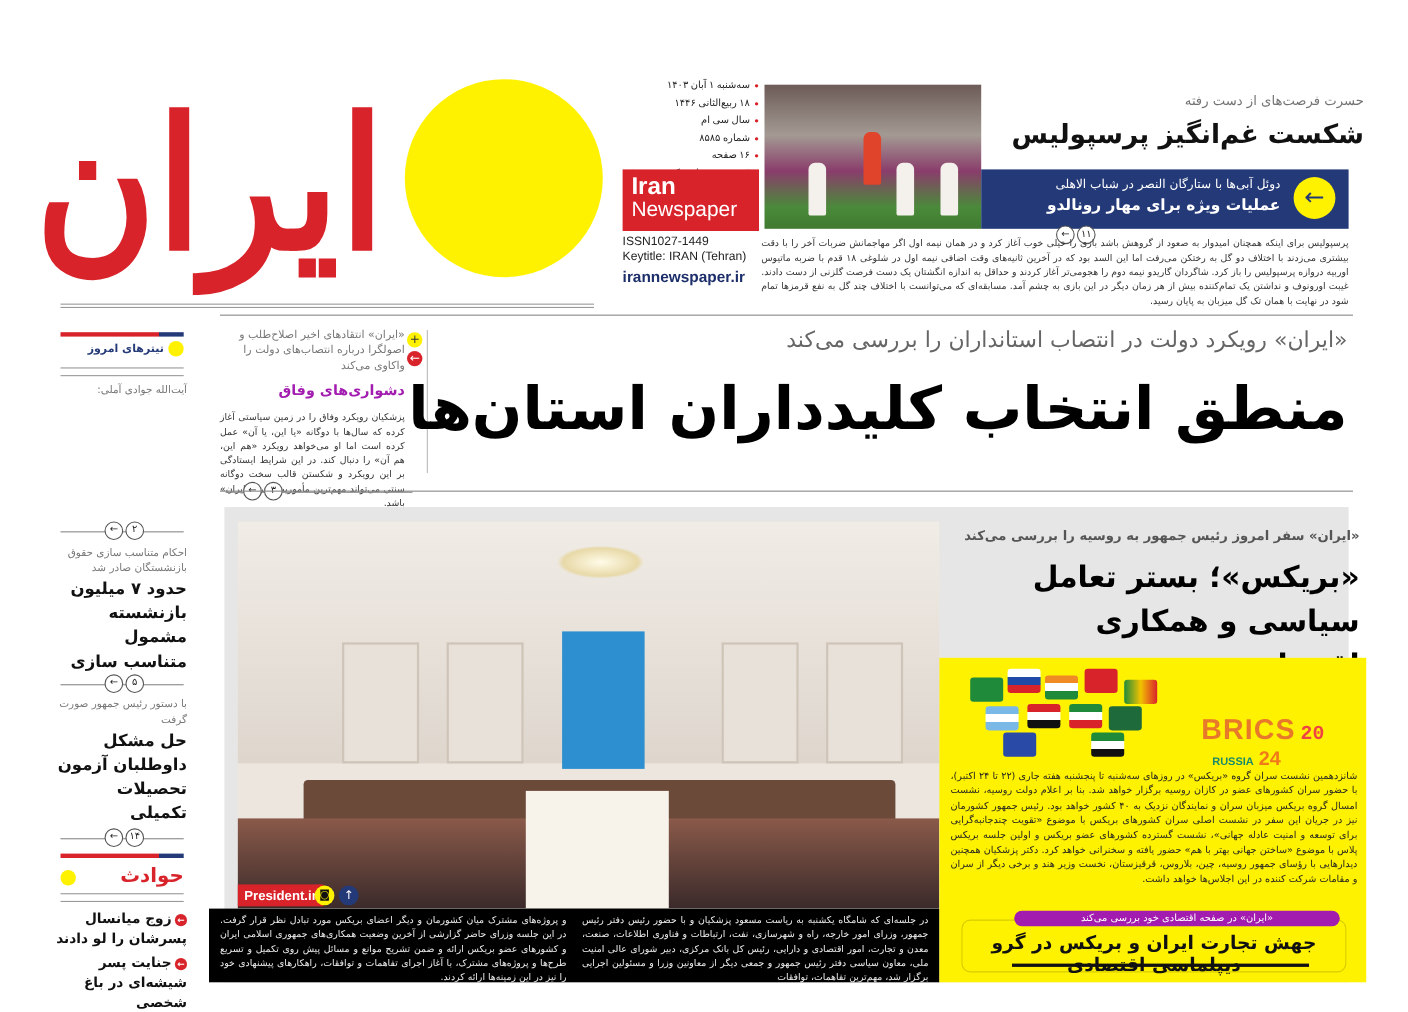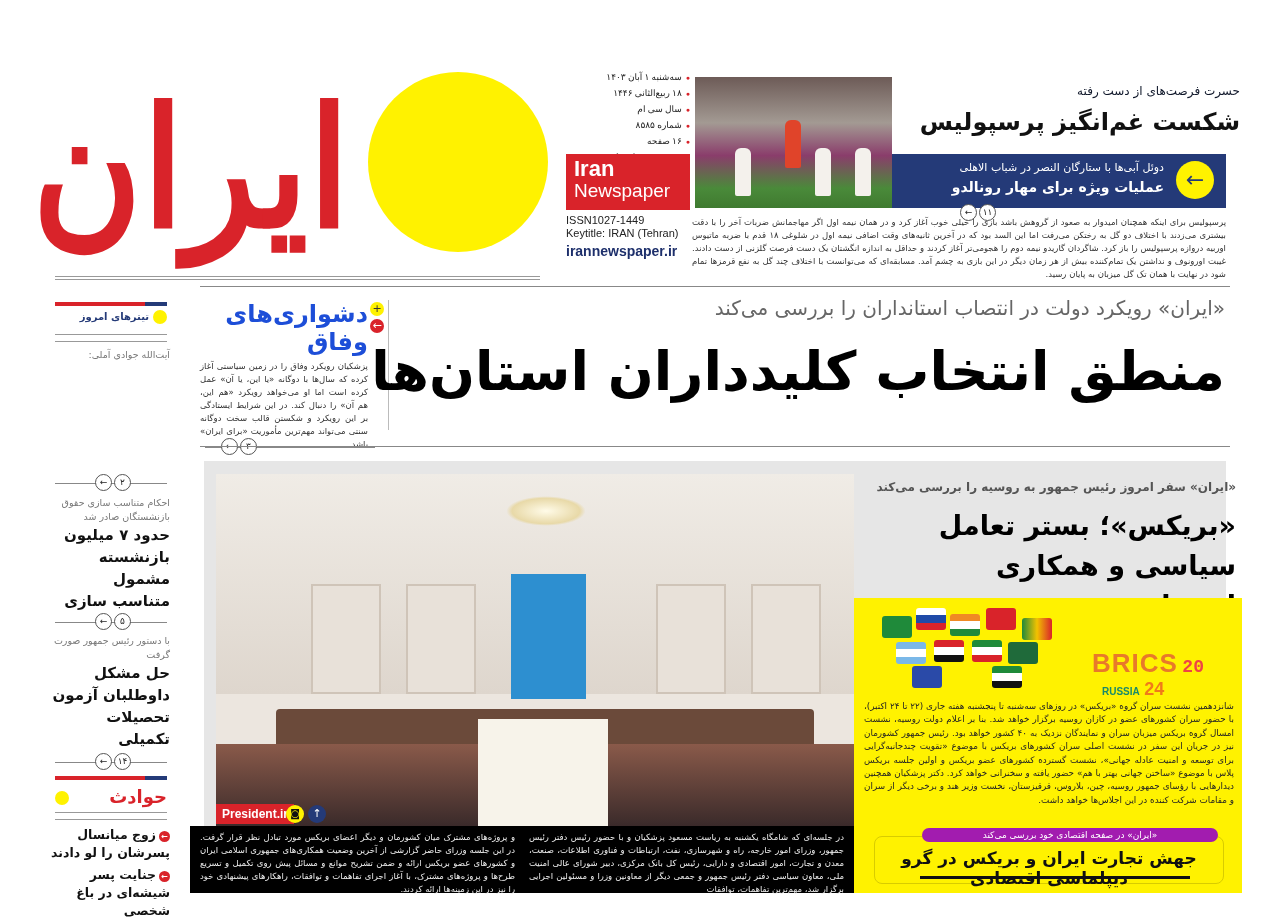--- a/index.html
+++ b/index.html
@@ -19,21 +19,21 @@
   .issue li::before { content: "●"; color: #d9232a; font-size: 7px; margin-left: 4px; }
   .brand-box { left: 566px; top: 154px; width: 124px; height: 56px; background: #d9232a; color: #fff; font-family: "Liberation Sans", sans-serif; direction: ltr; text-align: left; padding: 4px 8px; }
   .brand-box .b1 { font-size: 22px; font-weight: bold; line-height: 22px; }
   .brand-box .b2 { font-size: 19px; line-height: 22px; }
   .issn { left: 566px; top: 214px; width: 130px; direction: ltr; text-align: left; font-family: "Liberation Sans", sans-serif; font-size: 11px; line-height: 13px; color: #222; }
   .site { left: 566px; top: 243px; direction: ltr; font-family: "Liberation Sans", sans-serif; font-size: 14px; font-weight: bold; color: #1d2f6b; }
 
   
   .sport-photo { left: 695px; top: 77px; width: 197px; height: 131px; background: linear-gradient(180deg, #6d5b57 0%, #a39a93 35%, #8a3d6b 60%, #4a8a3a 85%, #3f7a30 100%); overflow: hidden; }
   .sport-photo .player { position: absolute; bottom: 12px; width: 16px; height: 48px; border-radius: 6px 6px 2px 2px; }
-  .sport-kicker { right: 40px; top: 84px; font-size: 12px; color: #0f172a; }
+  .sport-kicker { right: 40px; top: 84px; font-size: 12px; color: #737373; }
   .sport-head { right: 40px; top: 108px; font-size: 24px; font-weight: bold; color: #111; }
   .navy-box { left: 892px; top: 154px; width: 334px; height: 54px; background: #243a78; color: #fff; padding: 6px 62px 0 10px; }
   .navy-box .k { font-size: 11px; line-height: 16px; }
   .navy-box .h { font-size: 14px; font-weight: bold; line-height: 22px; }
   .arrow-circle { right: 12px; top: 7px; width: 38px; height: 38px; border-radius: 50%; background: #fff200; color: #243a78; font-size: 22px; line-height: 38px; text-align: center; position: absolute; }
   .sport-body { left: 692px; top: 216px; width: 534px; font-size: 8.5px; line-height: 13px; color: #333; text-align: justify; }
   .page-ref { display: inline-flex; gap: 2px; direction: ltr; }
   .page-ref span { display: inline-block; width: 17px; height: 17px; border: 1px solid #555; border-radius: 50%; font-size: 9px; line-height: 15px; text-align: center; background: #fff; color: #222; }
 
   .rule-full { left: 200px; top: 286px; width: 1030px; height: 3px; border-top: 1px solid #888; }
@@ -49,21 +49,21 @@
   .lc-sep { left: 55px; width: 112px; height: 18px; border-top: 1px solid transparent; }
   .lc-sep::before { content: ""; position: absolute; left: 0; right: 0; top: 9px; border-top: 1px solid #888; }
   .lc-sep .page-ref { position: absolute; left: 40px; top: 0; }
   .crime-title { left: 55px; top: 786px; width: 112px; height: 24px; font-size: 18px; font-weight: bold; color: #d9232a; }
   .crime-item { font-size: 12.5px; font-weight: bold; line-height: 18px; }
   .crime-item .bul { display: inline-block; width: 11px; height: 11px; border-radius: 50%; background: #d9232a; color: #fff; font-size: 8px; line-height: 11px; text-align: center; margin-left: 3px; }
 
   
   .vf { left: 200px; top: 298px; width: 168px; }
   .vf-kicker { font-size: 10px; line-height: 14px; color: #777; }
-  .vf-head { font-size: 24px; font-weight: bold; color: #1d4ed8; line-height: 28px; margin: 2px 0 4px; }
+  .vf-head { font-size: 13px; font-weight: bold; color: #a21caf; line-height: 28px; margin: 2px 0 4px; }
   .vf-body { font-size: 8.5px; line-height: 13px; color: #333; text-align: justify; }
   .vf-icons { left: 370px; top: 302px; }
   .vf-icons div { width: 14px; height: 14px; border-radius: 50%; font-size: 11px; line-height: 14px; text-align: center; margin-bottom: 3px; }
   .vdiv { left: 388px; top: 300px; width: 1px; height: 130px; background: #bbb; }
 
   
   .main-kicker { right: 55px; top: 296px; font-size: 20px; color: #666; }
   .main-head { right: 55px; top: 340px; font-size: 54px; font-weight: bold; color: #000; letter-spacing: -1px; }
   .main-rule { left: 200px; top: 446px; width: 1030px; border-top: 1px solid #888; }
 
@@ -192,20 +192,21 @@
   <span class="dot" style="display:inline-block;width:14px;height:14px;border-radius:50%;background:#fff200;vertical-align:middle;margin-right:8px;float:left;margin-top:5px;"></span>
   <span>حوادث</span>
 </div>
 <div class="abs lc-rules" style="top:812px;"></div>
 <div class="abs lc-item rtl" style="top:826px;">
   <div class="crime-item"><span class="bul">←</span><span>زوج میانسال پسرشان را لو دادند</span></div>
   <div class="crime-item" style="margin-top:4px;"><span class="bul">←</span><span>جنایت پسر شیشه‌ای در باغ شخصی</span></div>
 </div>
 
 <div class="abs vf rtl">
+  <div class="vf-kicker">«ایران» انتقادهای اخیر اصلاح‌طلب و اصولگرا درباره انتصاب‌های دولت را واکاوی می‌کند</div>
   <div class="vf-head">دشواری‌های وفاق</div>
   <div class="vf-body">پزشکیان رویکرد وفاق را در زمین سیاستی آغاز کرده که سال‌ها با دوگانه «یا این، یا آن» عمل کرده است اما او می‌خواهد رویکرد «هم این، هم آن» را دنبال کند. در این شرایط ایستادگی بر این رویکرد و شکستن قالب سخت دوگانه سنتی می‌تواند مهم‌ترین مأموریت «برای ایران» باشد.</div>
 </div>
 <div class="abs vf-icons">
   <div style="background:#fff200;color:#333;">+</div>
   <div style="background:#d9232a;color:#fff;">←</div>
 </div>
 <div class="abs vdiv"></div>
 <div class="abs" style="left:205px;top:438px;width:170px;height:18px;">
   <div style="position:absolute;left:0;right:0;top:9px;border-top:1px solid #888;"></div>

